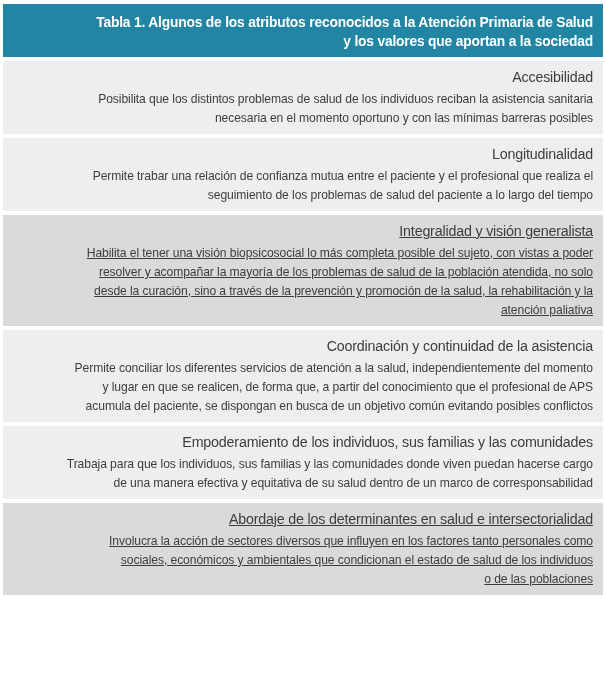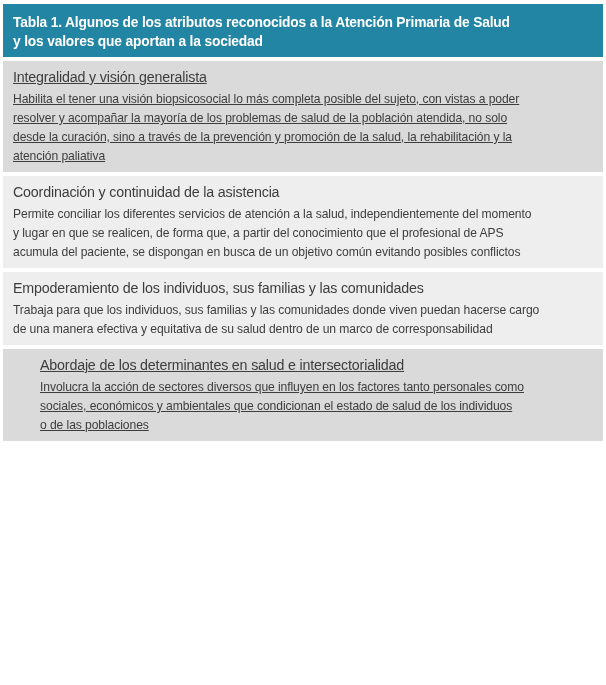--- a/index.html
+++ b/index.html
@@ -15,20 +15,21 @@
   body{
     font-family:"Liberation Sans","DejaVu Sans",sans-serif;
     color:var(--text);
     width:606px;
   }
   .table{
     width:606px;
     min-height:685px;
     background:var(--divider);
     padding:4px 3px 3px 3px;
+    text-align:right;
   }
   .header{
     background:var(--header-bg);
     padding:8px 10px 7px 10px;
     margin-bottom:4px;
     overflow:hidden;
   }
   .header-title{
     color:var(--header-text);
     font-weight:bold;
@@ -70,21 +71,31 @@
 </style>
 </head>
 <body>
 
 <div class="table">
   <div class="header">
     <div class="header-title">Tabla 1. Algunos de los atributos reconocidos a la Atención Primaria de Salud
 y los valores que aportan a la sociedad</div>
   </div>
 
+  <section class="row light">
+    <h3 class="row-title">Accesibilidad</h3>
+    <p class="row-body">Posibilita que los distintos problemas de salud de los individuos reciban la asistencia sanitaria
+necesaria en el momento oportuno y con las mínimas barreras posibles</p>
+  </section>
 
+  <section class="row light">
+    <h3 class="row-title">Longitudinalidad</h3>
+    <p class="row-body">Permite trabar una relación de confianza mutua entre el paciente y el profesional que realiza el
+seguimiento de los problemas de salud del paciente a lo largo del tiempo</p>
+  </section>
 
   <section class="row dark">
     <h3 class="row-title">Integralidad y visión generalista</h3>
     <p class="row-body">Habilita el tener una visión biopsicosocial lo más completa posible del sujeto, con vistas a poder
 resolver y acompañar la mayoría de los problemas de salud de la población atendida, no solo
 desde la curación, sino a través de la prevención y promoción de la salud, la rehabilitación y la
 atención paliativa</p>
   </section>
 
   <section class="row light">

